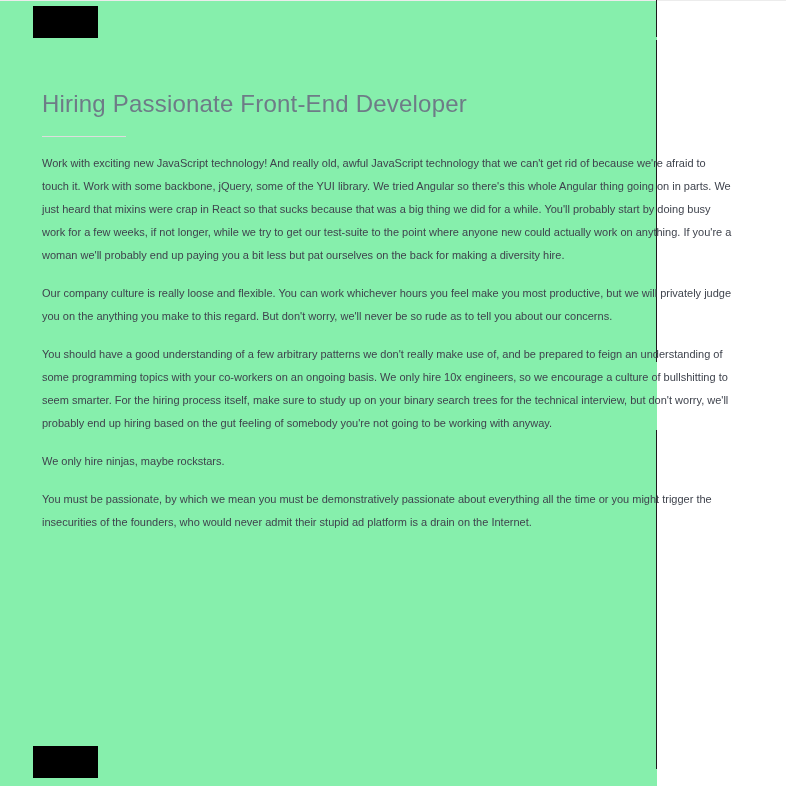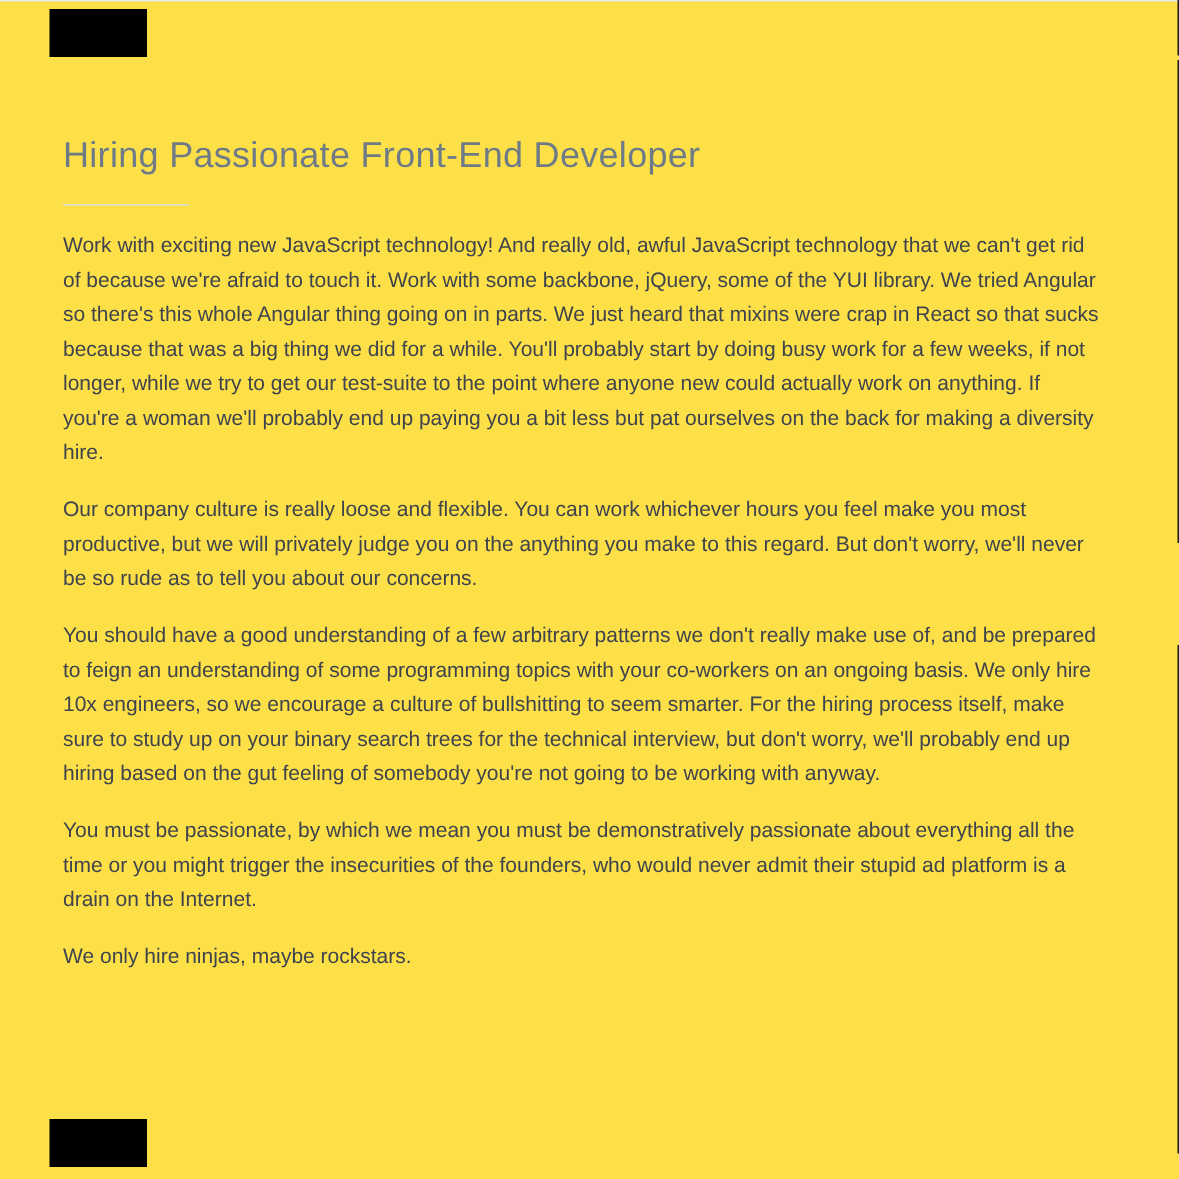--- a/index.html
+++ b/index.html
@@ -5,23 +5,23 @@
   * { margin: 0; padding: 0; box-sizing: border-box; }
   html, body {
     width: 786px;
     height: 786px;
     background: #ffffff;
     font-family: "Liberation Sans", "DejaVu Sans", sans-serif;
     overflow: hidden;
   }
   .page {
     position: relative;
-    width: 786px;
+    width: 657px;
     height: 786px;
-    background: #fde047;
+    background: #86efac;
   }
   .top-border-line {
     position: absolute;
     top: 0; left: 0;
     width: 786px; height: 1px;
     background: #ececec;
   }
   .content {
     position: absolute;
     left: 42px;
@@ -36,21 +36,21 @@
     color: #6e7b87;
     letter-spacing: 0.2px;
   }
   .title-divider {
     width: 84px;
     height: 0;
     border-top: 1px solid #dddddd;
     margin: 18px 0 10px 0;
   }
   .content p {
-    font-size: 14px;
+    font-size: 11px;
     line-height: 23px;
     color: #3f434d;
     margin: 15px 0;
   }
   .mask-bar {
     position: absolute;
     left: 33px;
     width: 65px;
     height: 32px;
     background: #000000;
@@ -85,18 +85,18 @@
     <h1 class="page-title">Hiring Passionate Front-End Developer</h1>
 
     <div class="title-divider"></div>
 
     <p>Work with exciting new JavaScript technology! And really old, awful JavaScript technology that we can't get rid of because we're afraid to touch it. Work with some backbone, jQuery, some of the YUI library. We tried Angular so there's this whole Angular thing going on in parts. We just heard that mixins were crap in React so that sucks because that was a big thing we did for a while. You'll probably start by doing busy work for a few weeks, if not longer, while we try to get our test-suite to the point where anyone new could actually work on anything. If you're a woman we'll probably end up paying you a bit less but pat ourselves on the back for making a diversity hire.</p>
 
     <p>Our company culture is really loose and flexible. You can work whichever hours you feel make you most productive, but we will privately judge you on the anything you make to this regard. But don't worry, we'll never be so rude as to tell you about our concerns.</p>
 
     <p>You should have a good understanding of a few arbitrary patterns we don't really make use of, and be prepared to feign an understanding of some programming topics with your co-workers on an ongoing basis. We only hire 10x engineers, so we encourage a culture of bullshitting to seem smarter. For the hiring process itself, make sure to study up on your binary search trees for the technical interview, but don't worry, we'll probably end up hiring based on the gut feeling of somebody you're not going to be working with anyway.</p>
 
+    <p>We only hire ninjas, maybe rockstars.</p>
+
     <p>You must be passionate, by which we mean you must be demonstratively passionate about everything all the time or you might trigger the insecurities of the founders, who would never admit their stupid ad platform is a drain on the Internet.</p>
-
-    <p>We only hire ninjas, maybe rockstars.</p>
   </div>
 
 </div>
 
 </body></html>

